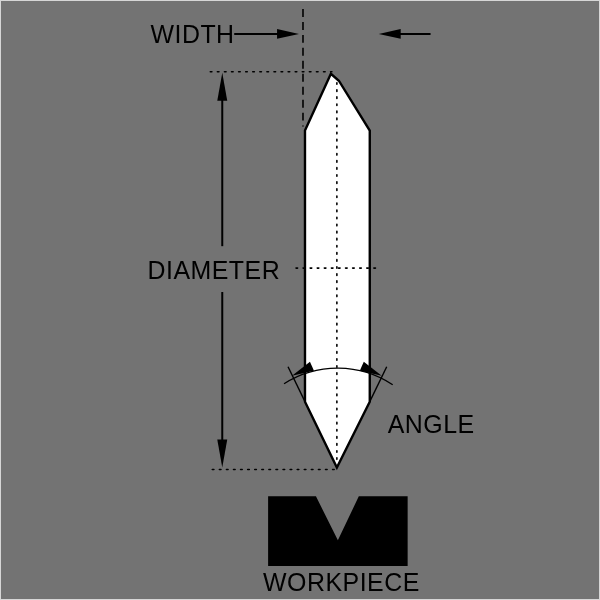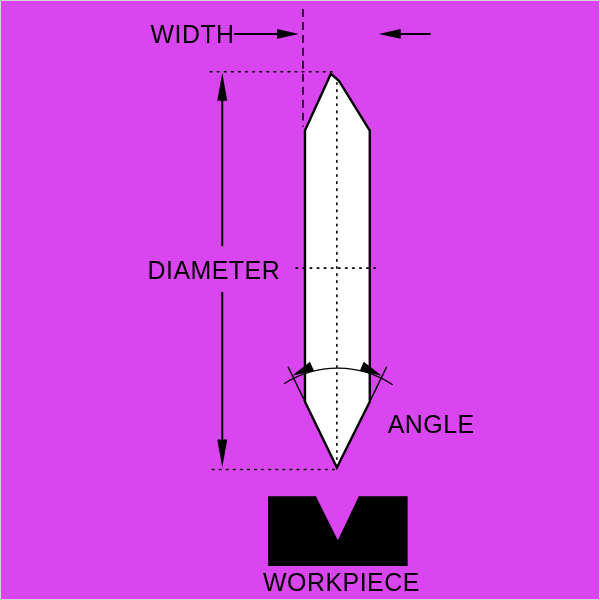--- a/index.html
+++ b/index.html
@@ -8,21 +8,21 @@
     background: #ffffff;
     width: 600px;
     height: 600px;
     font-family: "Liberation Sans", sans-serif;
   }
   .canvas {
     position: relative;
     width: 598px;
     height: 598px;
     border: 1px solid #d6d6d6;
-    background: #d946ef;
+    background: #737373;
     overflow: hidden;
   }
   svg { display: block; }
   .solid {
     stroke: #000000;
     stroke-width: 2;
     fill: none;
   }
   .thick {
     stroke: #000000;

